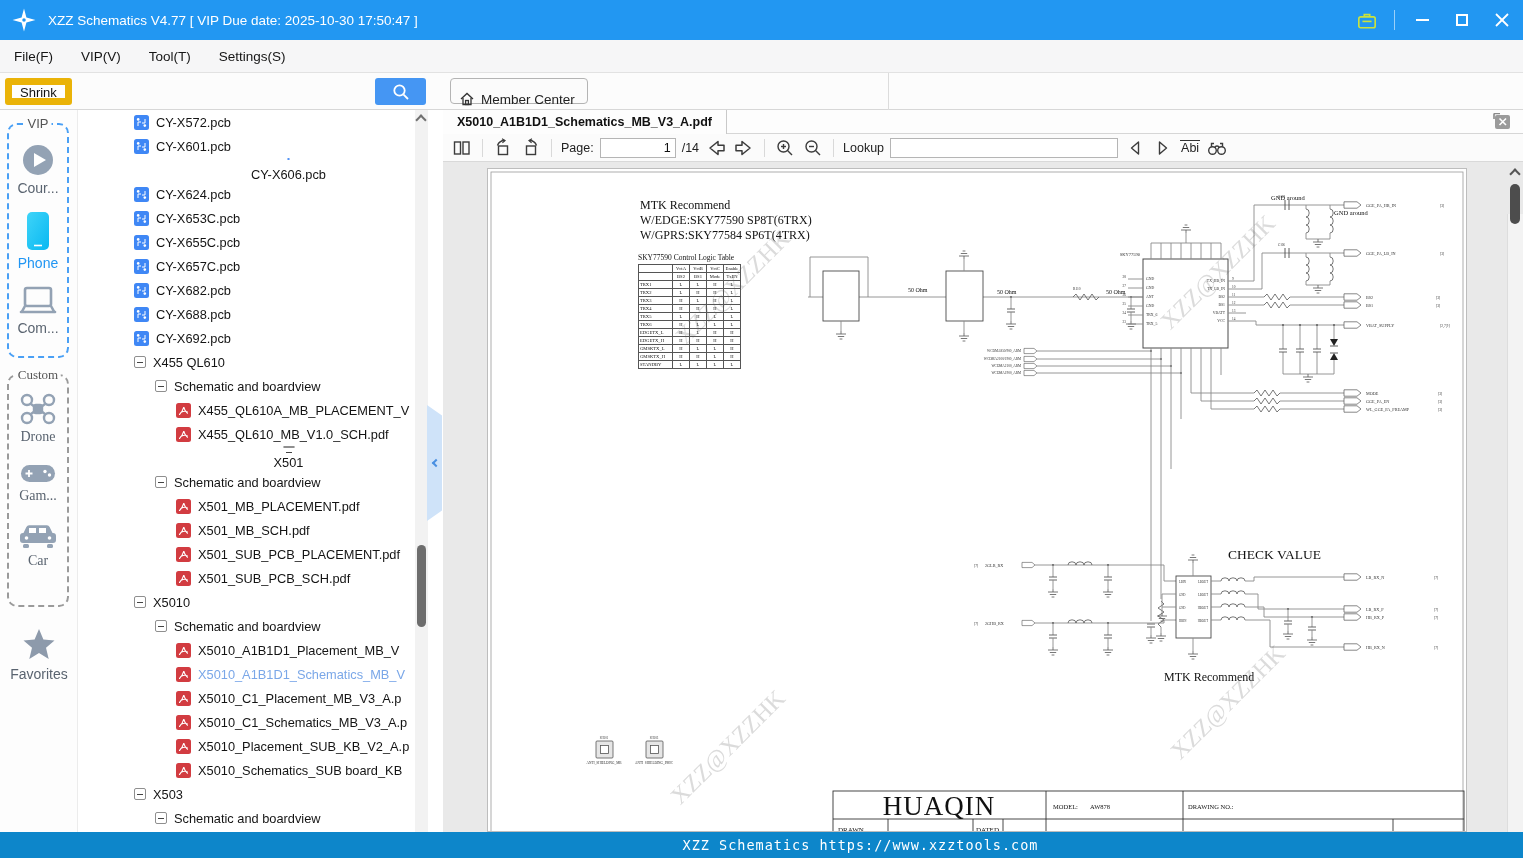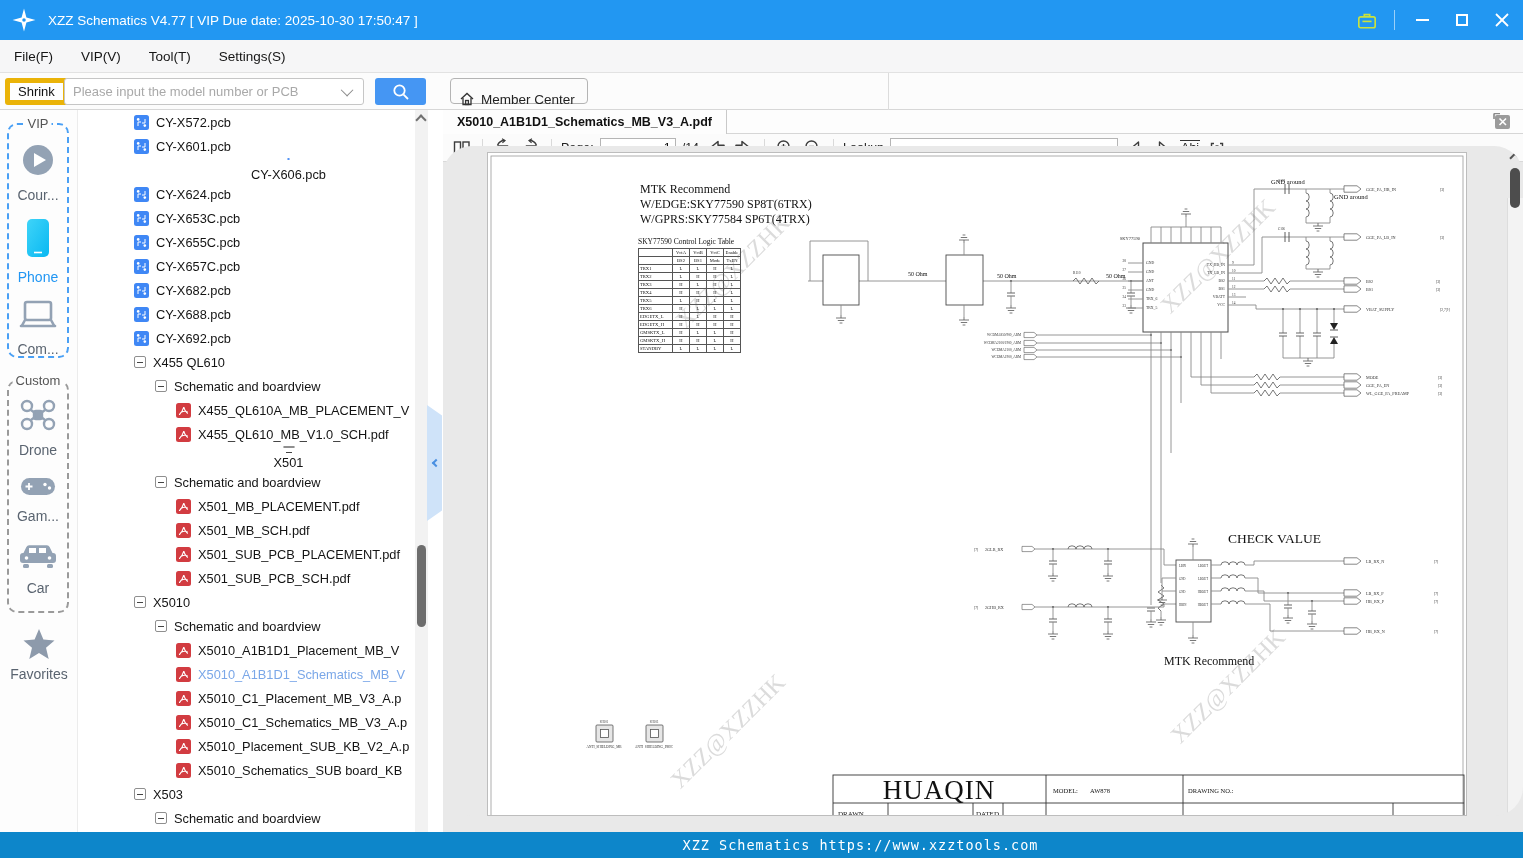--- a/index.html
+++ b/index.html
@@ -15,39 +15,39 @@
   .wc-btn { width:26px; height:26px; display:flex; align-items:center; justify-content:center; cursor:pointer; }
   .min-glyph { width:13px; height:2px; background:#fff; }
   .max-glyph { width:12px; height:12px; border:2px solid #fff; }
 
   
   .menubar { position:absolute; left:0; top:40px; width:1523px; height:33px; background:#f6f6f7; border-bottom:1px solid #e2e2e2; display:flex; align-items:center; padding-left:0; }
   .menu-item { padding:0 14px; font-size:13.5px; color:#151515; height:100%; display:flex; align-items:center; cursor:default; }
 
   
   .toolbar { position:absolute; left:0; top:73px; width:1523px; height:37px; background:#fcfcfc; border-bottom:1px solid #d7d7d7; }
-  .shrink-btn { position:absolute; left:5px; top:5px; height:27px; padding:0 8px; background:#fefefe; border:5px solid #eab308; border-radius:3px; font-size:13px; color:#111; }
+  .shrink-btn { position:absolute; left:5px; top:5px; height:27px; padding:0 8px; background:#fefefe; border:7px solid #eab308; border-radius:3px; font-size:13px; color:#111; }
   .search-wrap { position:absolute; left:64px; top:5px; width:300px; height:27px; border:1px solid #c6c6c6; border-radius:3px; background:#fff; display:flex; align-items:center; }
   .search-wrap input { flex:1; border:none; outline:none; font-size:13px; padding:0 8px; color:#333; background:transparent; font-family:"Liberation Sans",sans-serif; }
   .search-wrap input::placeholder { color:#a9a9a9; }
   .combo-chev { width:9px; height:9px; border-left:1.5px solid #8a8a8a; border-bottom:1.5px solid #8a8a8a; transform:rotate(-45deg) translateY(-2px); margin-right:10px; }
   .search-btn { position:absolute; left:375px; top:5px; width:51px; height:27px; background:#4596f3; border:none; border-radius:3px; display:flex; align-items:center; justify-content:center; cursor:pointer; }
   .member-btn { position:absolute; left:450px; top:5px; height:26px; padding:16px 12px 0 8px; border:1px solid #b4b4b4; border-radius:4px; background:#fbfbfb; display:flex; align-items:center; gap:6px; font-size:13.5px; color:#222; }
   .tb-divider { position:absolute; left:888px; top:0; width:1px; height:37px; background:#dcdcdc; }
 
   
   .content { position:absolute; left:0; top:110px; width:1523px; height:722px; }
 
   
   .iconbar { position:absolute; left:0; top:0; width:78px; height:722px; background:#fdfdfd; border-right:1px solid #ececec; }
   .side-group { position:absolute; left:7px; width:62px; border:2px dashed #4aa0f5; border-radius:10px; }
   .side-group.custom { border-color:#9a9a9a; }
   .group-label { position:absolute; top:-9px; left:50%; transform:translateX(-50%); background:#fdfdfd; padding:0 3px; font-size:13px; color:#555; white-space:nowrap; }
   .side-item { display:flex; flex-direction:column; align-items:center; cursor:pointer; }
-  .side-item .lab { font-size:14px; color:#5a6470; margin-top:10px; max-width:66px; overflow:hidden; white-space:nowrap; }
+  .side-item .lab { font-size:14px; color:#5a6470; margin-top:3px; max-width:66px; overflow:hidden; white-space:nowrap; }
   .side-item.active .lab { color:#2196f3; }
   .fav-item { position:absolute; left:0; top:518px; width:78px; display:flex; flex-direction:column; align-items:center; cursor:pointer; }
   .fav-item .lab { font-size:14px; color:#5a6470; margin-top:4px; }
 
   
   .treepanel { position:absolute; left:78px; top:0; width:365px; height:722px; background:#fff; overflow:hidden; }
   .trow { height:24px; display:flex; align-items:center; gap:7px; font-size:12.8px; color:#141414; white-space:nowrap; overflow:hidden; cursor:pointer; }
   .tgl { display:none; width:12px; height:12px; min-width:12px; border:1px solid #8f8f8f; border-radius:2px; position:relative; background:#fff; }
   .tgl::after { content:""; position:absolute; left:2px; right:2px; top:4.5px; border-top:1.4px solid #444; }
   .t-group .tgl { display:inline-block; }
@@ -67,21 +67,21 @@
   .tabbar { position:absolute; left:0; top:0; width:1080px; height:24px; background:#fdfdfd; border-bottom:1px solid #d6d6d6; }
   .doc-tab { position:absolute; left:0; top:0; height:24px; padding:0 14px; display:flex; align-items:center; font-size:12.5px; font-weight:bold; color:#111; border-right:1px solid #c9c9c9; background:#fdfdfd; cursor:pointer; }
   .closeall-btn { position:absolute; right:12px; top:3px; width:19px; height:17px; cursor:pointer; }
   .pdf-toolbar { position:absolute; left:0; top:24px; width:1080px; height:28px; background:#fbfbfb; border-bottom:1px solid #d9d9d9; display:flex; align-items:center; gap:6px; padding-left:8px; font-size:12.5px; color:#222; }
   .pt-divider { width:1px; height:18px; background:#d9d9d9; margin:0 3px; }
   .icon-btn { width:22px; height:22px; display:flex; align-items:center; justify-content:center; cursor:pointer; }
   .page-input { width:76px; height:20px; border:1px solid #b5b5b5; font-size:12.5px; text-align:right; padding-right:4px; color:#111; background:#fff; font-family:"Liberation Sans",sans-serif; }
   .lookup-input { width:228px; height:20px; border:1px solid #b5b5b5; background:#fff; }
   .abi-btn { font-size:12.5px; color:#222; border-top:1.4px solid #333; padding:0 1px; cursor:pointer; }
 
-  .canvas { position:absolute; left:0; top:36px; width:1080px; height:670px; background:#e9e9e9; overflow:hidden;border-radius:29px; }
+  .canvas { position:absolute; left:0; top:52px; width:1080px; height:670px; background:#e9e9e9; overflow:hidden; }
   .page { position:absolute; left:44px; top:6px; width:980px; height:664px; background:#fff; border:1px solid #bdbdbd; overflow:hidden; }
   .sheet { position:absolute; left:0; top:0; }
   .wm { position:absolute; font-family:"Liberation Serif",serif; font-size:24px; color:rgba(90,90,90,0.22); transform:rotate(-45deg); pointer-events:none; white-space:nowrap; }
 
   .logic-tbl-wrap { position:absolute; left:150px; top:84px; width:112px; }
   .logic-title { font-family:"Liberation Serif",serif; font-size:7.5px; color:#111; margin-bottom:2px; white-space:nowrap; }
   table.logic { border-collapse:collapse; }
   table.logic th, table.logic td { border:0.5px solid #555; font-family:"Liberation Serif",serif; font-weight:normal; font-size:4.6px; color:#111; height:8px; padding:0 1px; text-align:center; }
   table.logic td:first-child { text-align:left; width:34px; }
   table.logic th { width:17px; }
@@ -138,24 +138,20 @@
 
   <div class="menubar">
     <span class="menu-item">File(F)</span>
     <span class="menu-item">VIP(V)</span>
     <span class="menu-item">Tool(T)</span>
     <span class="menu-item">Settings(S)</span>
   </div>
 
   <div class="toolbar">
     <button class="shrink-btn">Shrink</button>
-    <div class="search-wrap">
-      <input placeholder="Please input the model number or PCB" style="">
-      <span class="combo-chev"></span>
-    </div>
     <button class="search-btn">
       <svg width="18" height="18" viewBox="0 0 18 18" fill="none" stroke="#fff" stroke-width="1.8">
         <circle cx="7.5" cy="7.5" r="5.2"></circle>
           <line x1="11.6" y1="11.6" x2="16" y2="16"></line>
       </svg>
     </button>
     <div class="member-btn">
       <svg width="16" height="16" viewBox="0 0 16 16" fill="none" stroke="#333" stroke-width="1.3">
         <path d="M2 8 L8 2.5 L14 8"></path>
           <path d="M4 7 V13.5 H12 V7"></path>
@@ -194,21 +190,21 @@
         <div class="side-item" style="margin-top:14px;">
           <svg width="40" height="32" viewBox="0 0 40 32" fill="none" stroke="#93a2b4" stroke-width="2.6">
             <rect x="7" y="3" width="26" height="18" rx="2"></rect>
               <path d="M3 27 h34" stroke-linecap="round"></path>
               <path d="M7 21 L4 26.5 M33 21 L36 26.5"></path>
           </svg>
           <span class="lab">Com...</span>
         </div>
       </div>
 
-      <div class="side-group custom" style="top:270px; height:233px;">
+      <div class="side-group custom" style="top:264px; height:233px;font-family:Liberation Serif, serif;">
         <span class="group-label">Custom</span>
         <div class="side-item" style="margin-top:16px;">
           <svg width="38" height="34" viewBox="0 0 38 34" fill="none" stroke="#93a2b4" stroke-width="2.4">
             <circle cx="8" cy="8" r="5"></circle>
               <circle cx="30" cy="8" r="5"></circle>
               <circle cx="8" cy="26" r="5"></circle>
               <circle cx="30" cy="26" r="5"></circle>
             <rect x="15" y="13" width="8" height="8" rx="2" fill="#93a2b4"></rect>
               <path d="M12 12 L16 15 M26 12 L22 15 M12 22 L16 19 M26 22 L22 19"></path>
           </svg>

